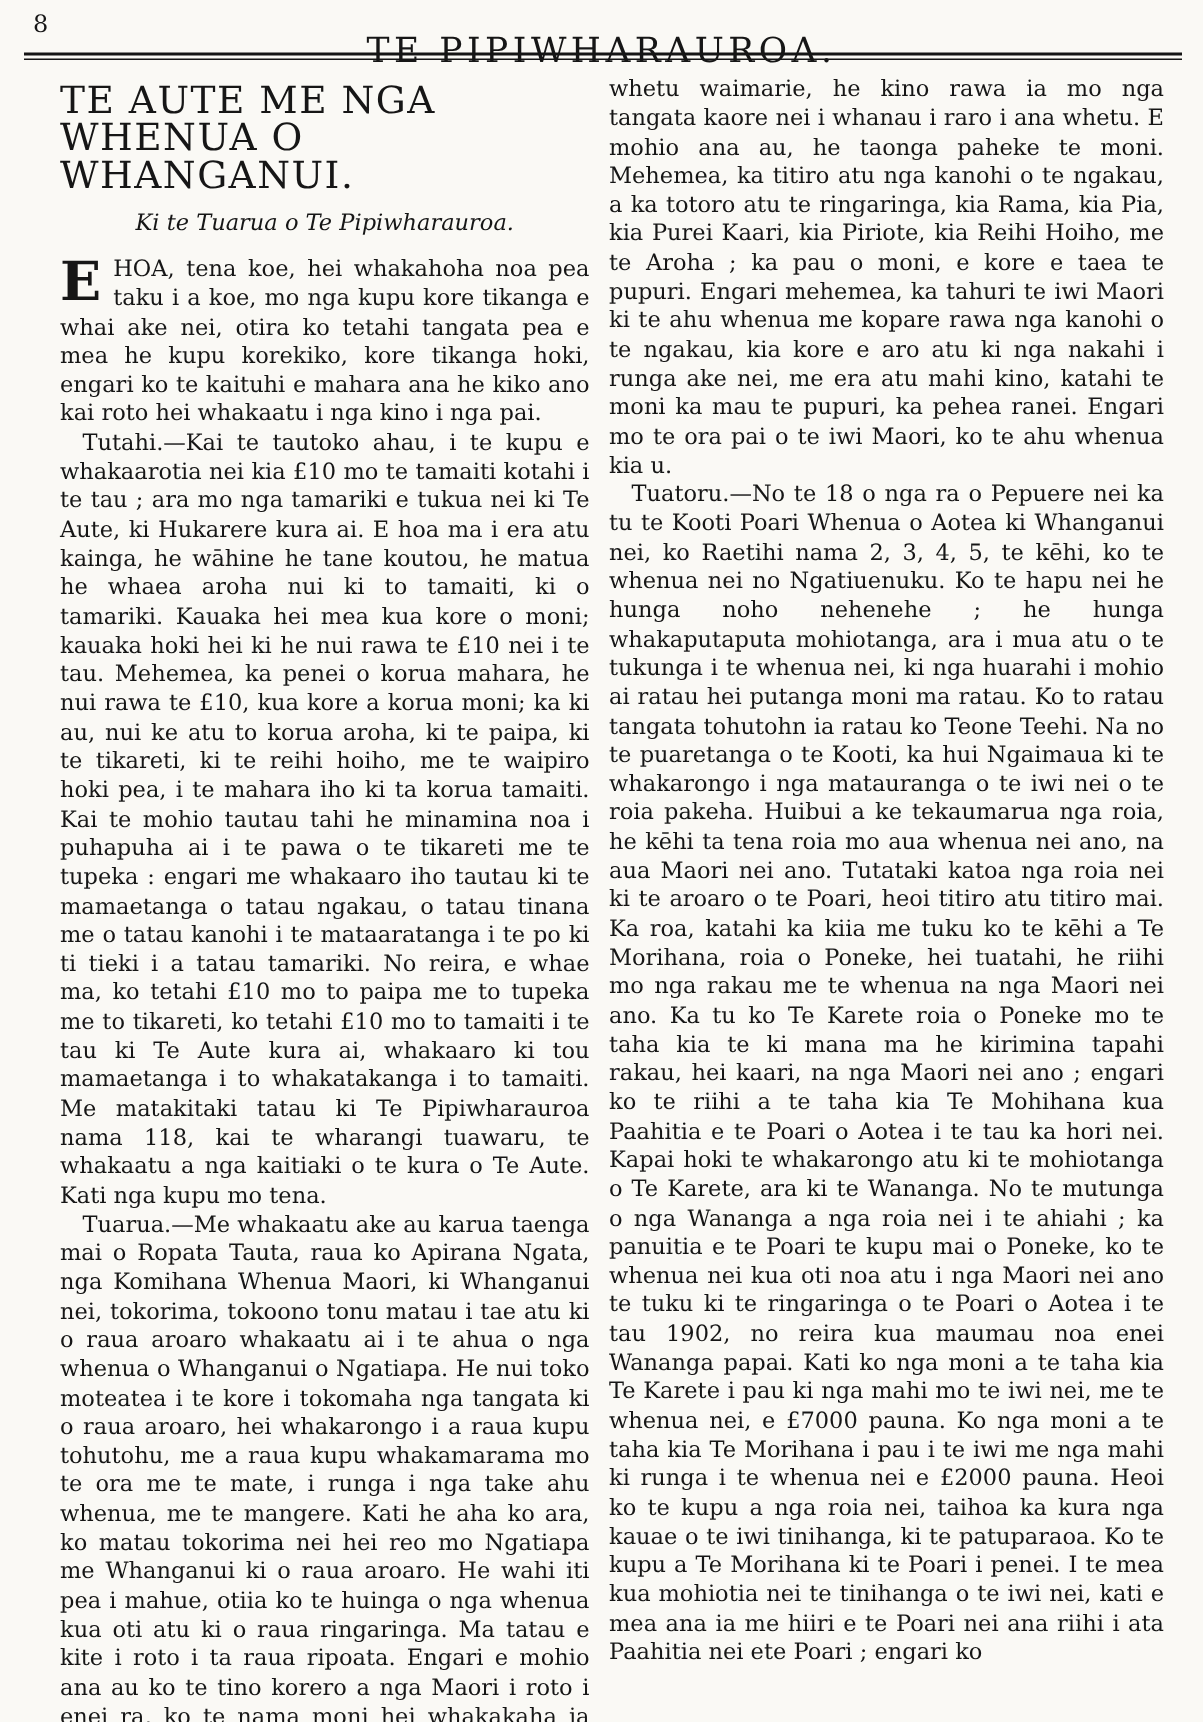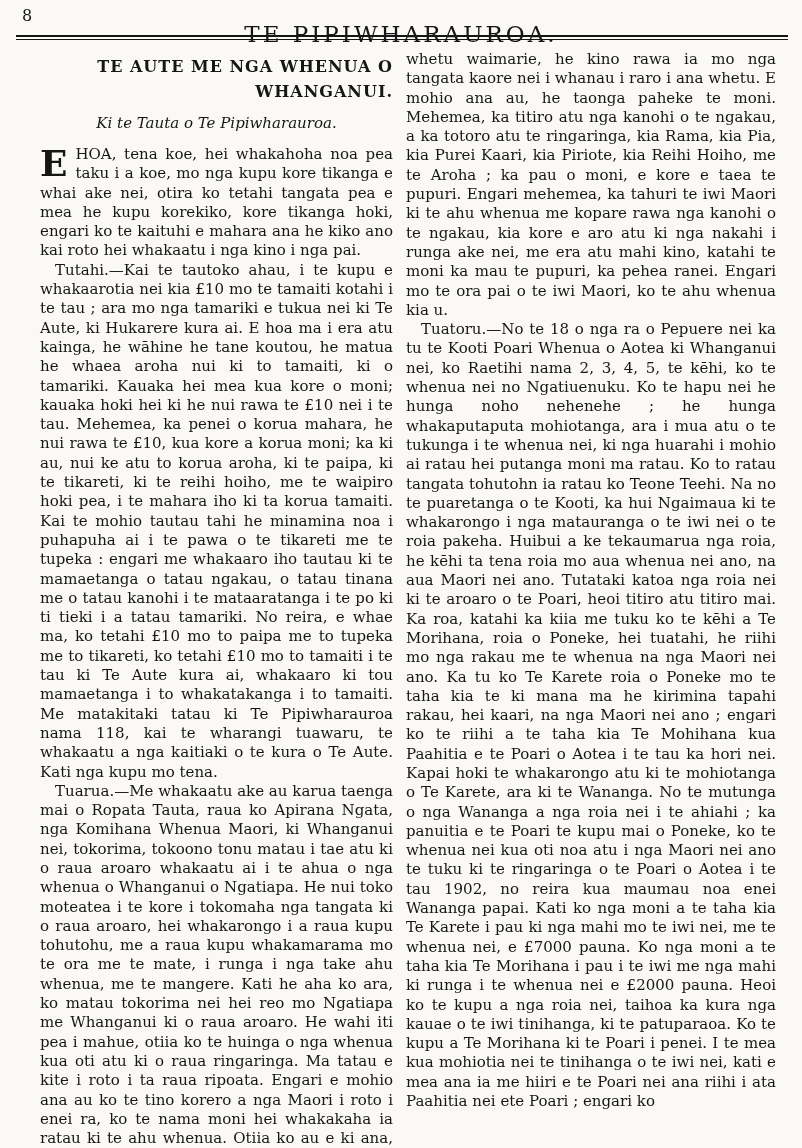--- a/index.html
+++ b/index.html
@@ -30,24 +30,24 @@
   .rule-thin  { height:1px; background:#151515; margin-top:2px; }
   .columns {
     display:flex;
     padding:8px 26px 0 40px;
     gap:13px;
     align-items:flex-start;
   }
   .col-left  { width:353px; }
   .col-right { width:370px; padding-top:2px; }
   .article-title {
-    text-align:right;
-    font-size:16px;
+    text-align:left;
+    font-size:25px;
     line-height:25px;
-    font-weight:bold;
+    font-weight:normal;
     letter-spacing:1px;
     margin:6px 0 10px 0;
   }
   .article-subtitle {
     text-align:center;
     font-style:italic;
     font-size:15px;
     margin:0 0 13px 0;
   }
   .body-p {
@@ -80,21 +80,21 @@
     <div class="rule-thin"></div>
   </div>
 
   <div class="columns">
 
     <div class="col col-left">
       <h2 class="article-title">
         <span>TE AUTE ME NGA WHENUA O</span><br>
         <span>WHANGANUI.</span>
       </h2>
-      <div class="article-subtitle">Ki te Tauta o Te Pipiwharauroa.</div>
+      <div class="article-subtitle">Ki te Tuarua o Te Pipiwharauroa.</div>
 
       <p class="body-p">
         <span class="dropcap">E</span><span>HOA, tena koe, hei whakahoha noa pea taku i a koe, mo nga kupu kore tikanga e whai ake nei, otira ko tetahi tangata pea e mea he kupu korekiko, kore tikanga hoki, engari ko te kaituhi e mahara ana he kiko ano kai roto hei whakaatu i nga kino i nga pai.</span>
       </p>
       <p class="body-p indent">Tutahi.—Kai te tautoko ahau, i te kupu e whakaarotia nei kia £10 mo te tamaiti kotahi i te tau ; ara mo nga tamariki e tukua nei ki Te Aute, ki Hukarere kura ai.  E hoa ma i era atu kainga, he wāhine he tane koutou, he matua he whaea aroha nui ki to tamaiti, ki o tamariki.  Kauaka hei mea kua kore o moni; kauaka hoki hei ki he nui rawa te £10 nei i te tau.  Mehemea, ka penei o korua mahara, he nui rawa te £10, kua kore a korua moni; ka ki au, nui ke atu to korua aroha, ki te paipa, ki te tikareti, ki te reihi hoiho, me te waipiro hoki pea, i te mahara iho ki ta korua tamaiti. Kai te mohio tautau tahi he minamina noa i puhapuha ai i te pawa o te tikareti me te tupeka : engari me whakaaro iho tautau ki te mamaetanga o tatau ngakau, o tatau tinana me o tatau kanohi i te mataaratanga i te po ki ti tieki i a tatau tamariki.  No reira, e whae ma, ko tetahi £10 mo to paipa me to tupeka me to tikareti, ko tetahi £10 mo to tamaiti i te tau ki Te Aute kura ai, whakaaro ki tou mamaetanga i to whakatakanga i to tamaiti. Me matakitaki tatau ki Te Pipiwharauroa nama 118, kai te wharangi tuawaru, te whakaatu a nga kaitiaki o te kura o Te Aute.  Kati nga kupu mo tena.</p>
       <p class="body-p indent">Tuarua.—Me whakaatu ake au karua taenga mai o Ropata Tauta, raua ko Apirana Ngata, nga Komihana Whenua Maori, ki Whanganui nei, tokorima, tokoono tonu matau i tae atu ki o raua aroaro whakaatu ai i te ahua o nga whenua o Whanganui o Ngatiapa. He nui toko moteatea i te kore i tokomaha nga tangata ki o raua aroaro, hei whakarongo i a raua kupu tohutohu, me a raua kupu whakamarama mo te ora me te mate, i runga i nga take ahu whenua, me te mangere.  Kati he aha ko ara, ko matau tokorima nei hei reo mo Ngatiapa me Whanganui ki o raua aroaro. He wahi iti pea i mahue, otiia ko te huinga o nga whenua kua oti atu ki o raua ringaringa. Ma tatau e kite i roto i ta raua ripoata. Engari e mohio ana au ko te tino korero a nga Maori i roto i enei ra, ko te nama moni hei whakakaha ia ratau ki te ahu whenua. Otiia ko au e ki ana, he pai te nama moni, ki nga tangata i whanau i te kokiritanga o nga</p>
     </div>
 
     <div class="col col-right">
       <p class="body-p">whetu waimarie, he kino rawa ia mo nga tangata kaore nei i whanau i raro i ana whetu. E mohio ana au, he taonga paheke te moni. Mehemea, ka titiro atu nga kanohi o te ngakau, a ka totoro atu te ringaringa, kia Rama, kia Pia, kia Purei Kaari, kia Piriote, kia Reihi Hoiho, me te Aroha ; ka pau o moni, e kore e taea te pupuri.  Engari mehemea, ka tahuri te iwi Maori ki te ahu whenua me kopare rawa nga kanohi o te ngakau, kia kore e aro atu ki nga nakahi i runga ake nei, me era atu mahi kino, katahi te moni ka mau te pupuri, ka pehea ranei.  Engari mo te ora pai o te iwi Maori, ko te ahu whenua kia u.</p>

